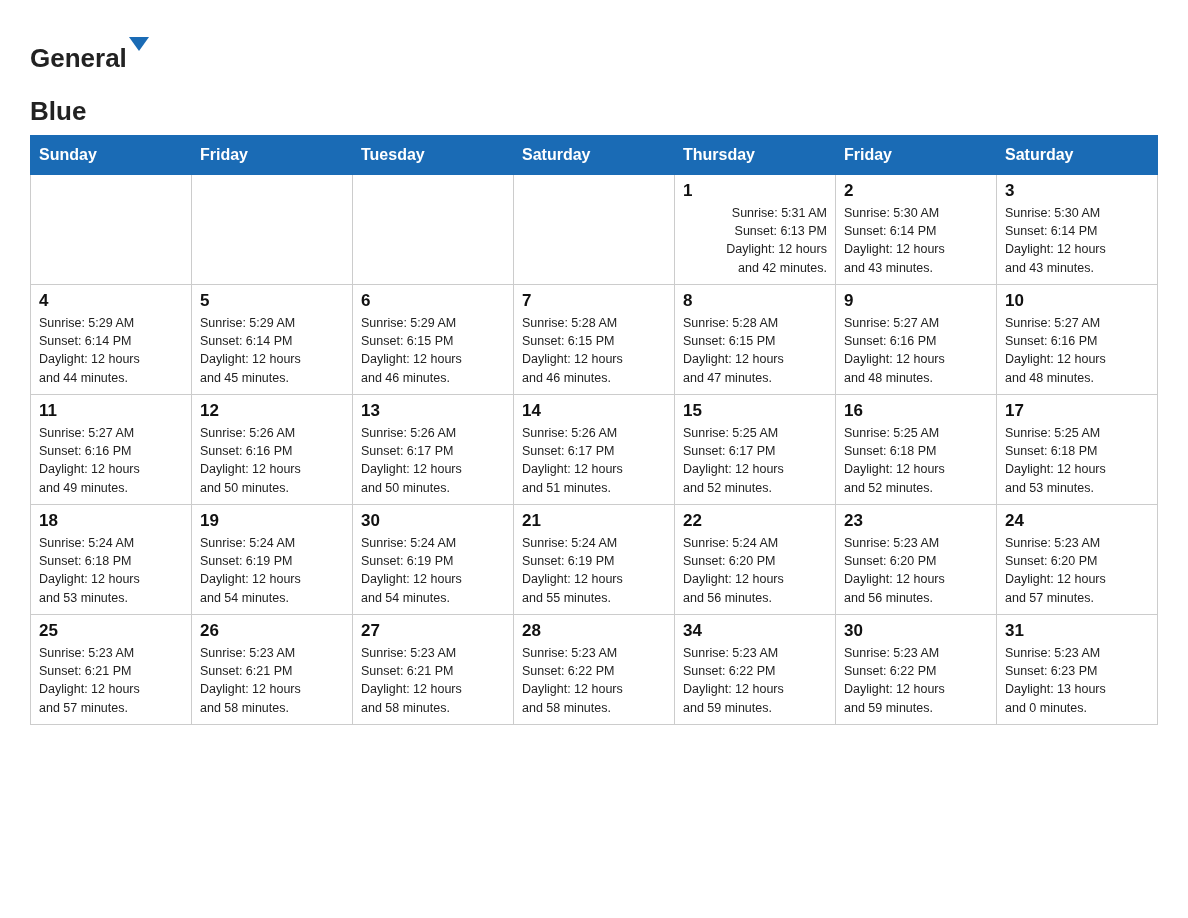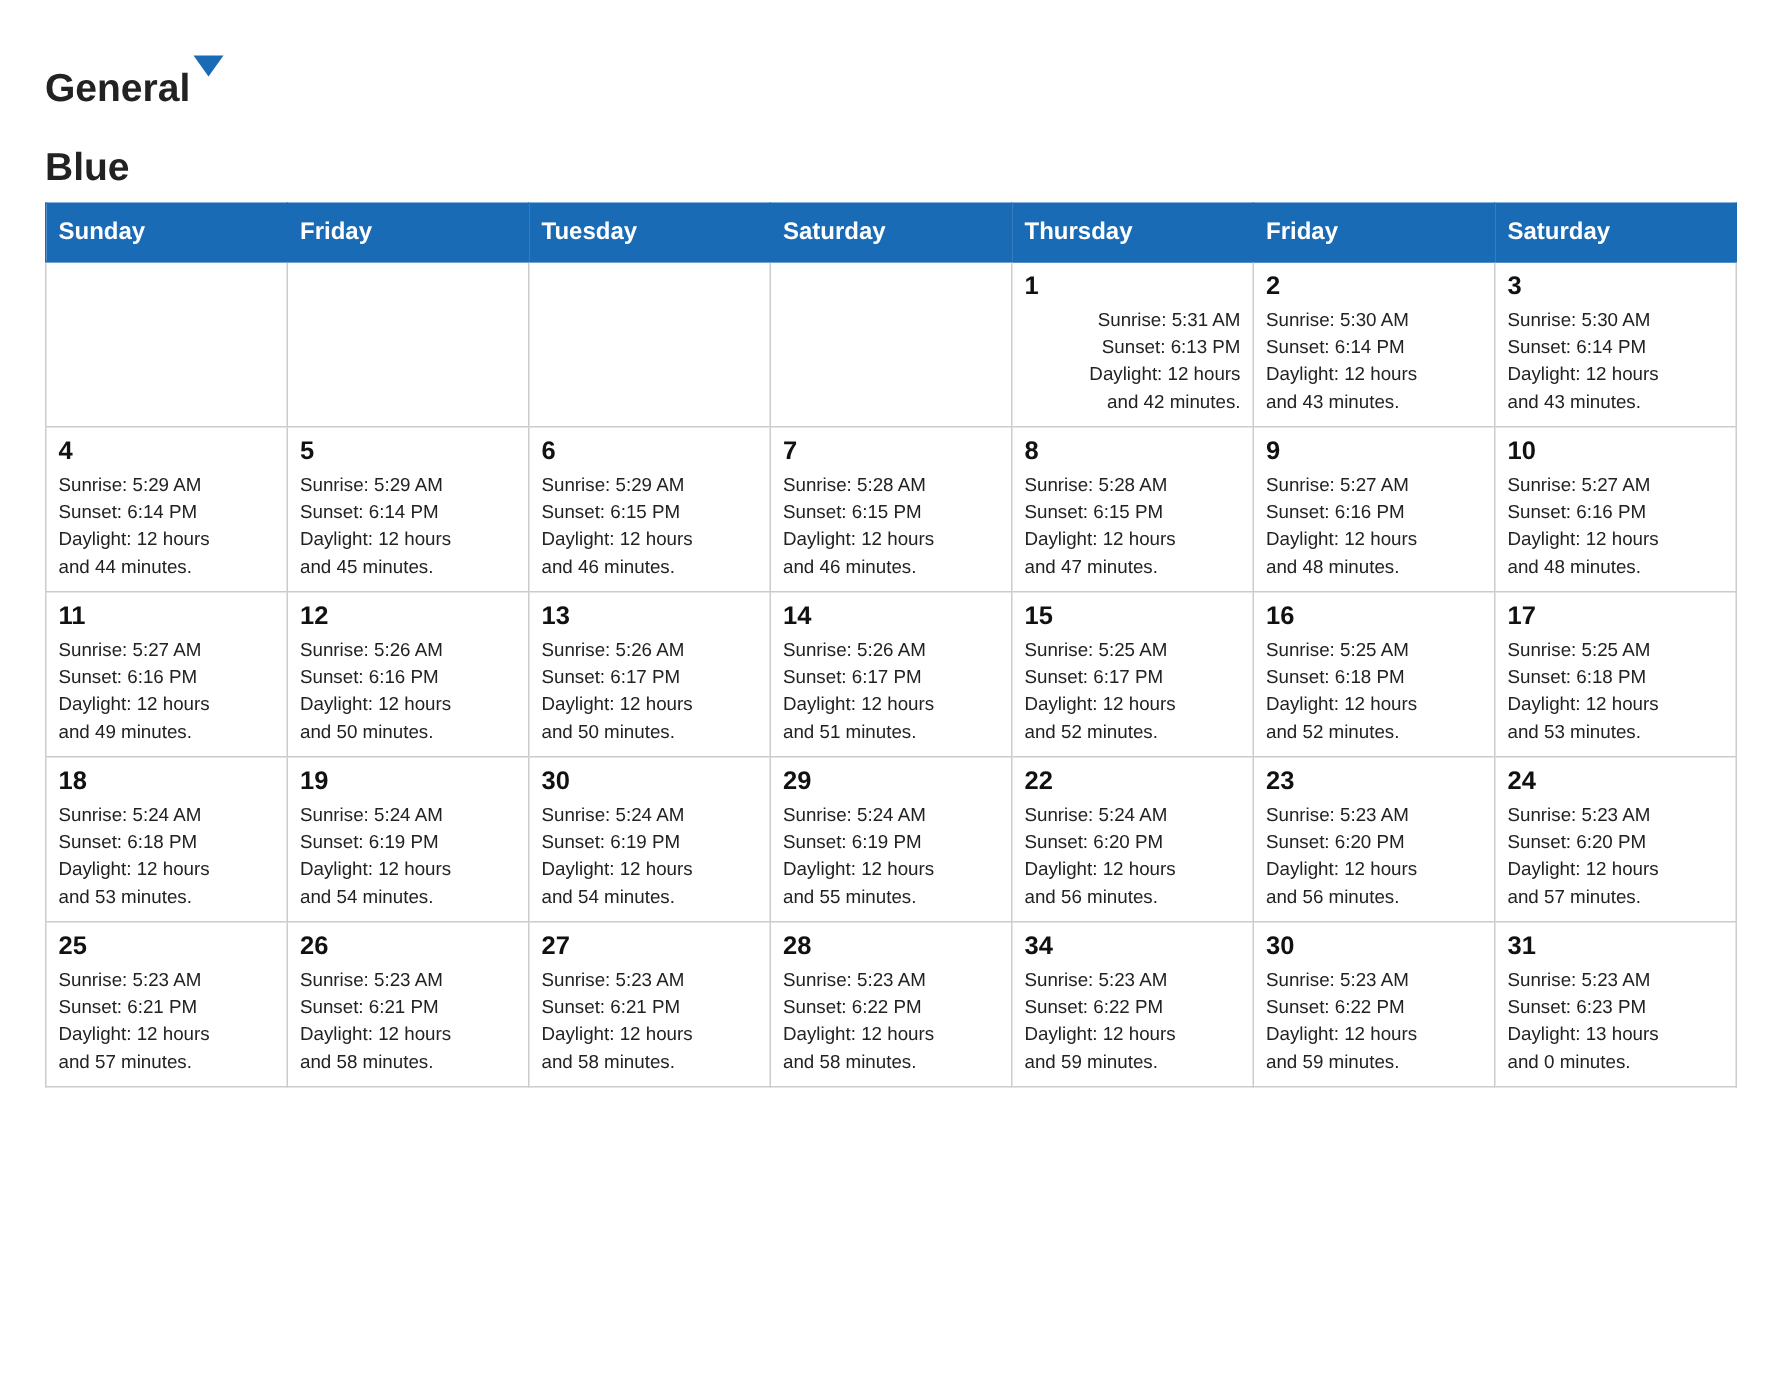--- a/index.html
+++ b/index.html
@@ -273,21 +273,21 @@
 and 54 minutes.</div>
         </td>
         <td>
           <span class="day-number">30</span>
           <div class="day-info" style="white-space: pre-line;">Sunrise: 5:24 AM
 Sunset: 6:19 PM
 Daylight: 12 hours
 and 54 minutes.</div>
         </td>
         <td>
-          <span class="day-number">29</span>
+          <span class="day-number">21</span>
           <div class="day-info" style="white-space: pre-line;">Sunrise: 5:24 AM
 Sunset: 6:19 PM
 Daylight: 12 hours
 and 55 minutes.</div>
         </td>
         <td>
           <span class="day-number">22</span>
           <div class="day-info" style="white-space: pre-line;">Sunrise: 5:24 AM
 Sunset: 6:20 PM
 Daylight: 12 hours

